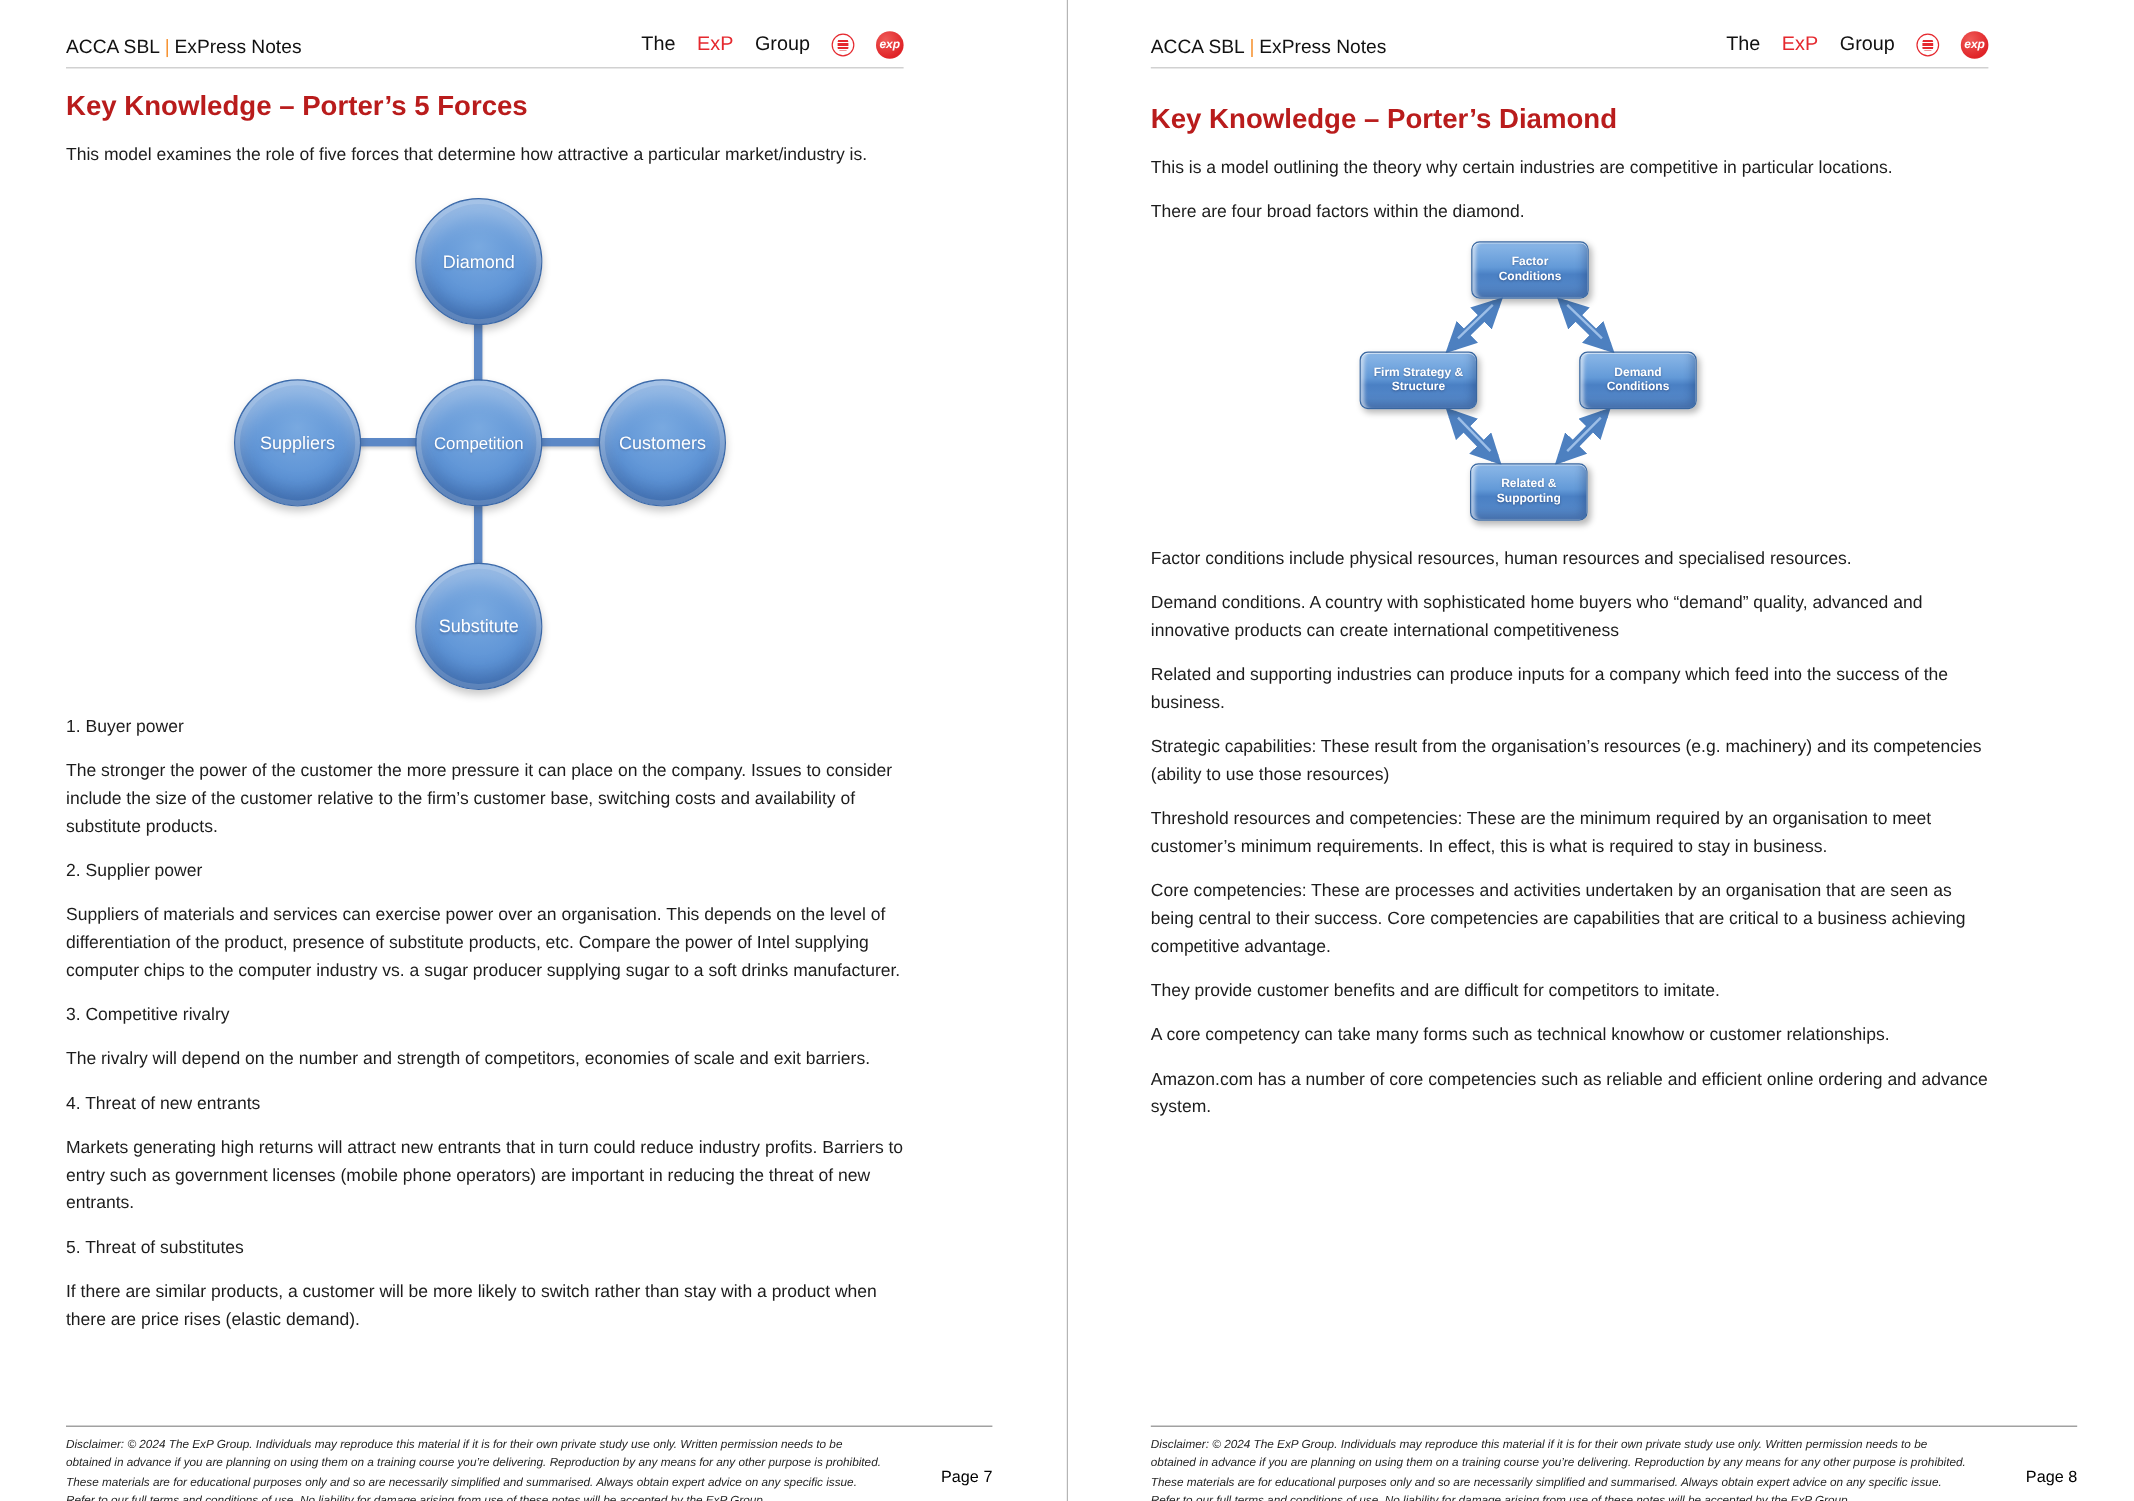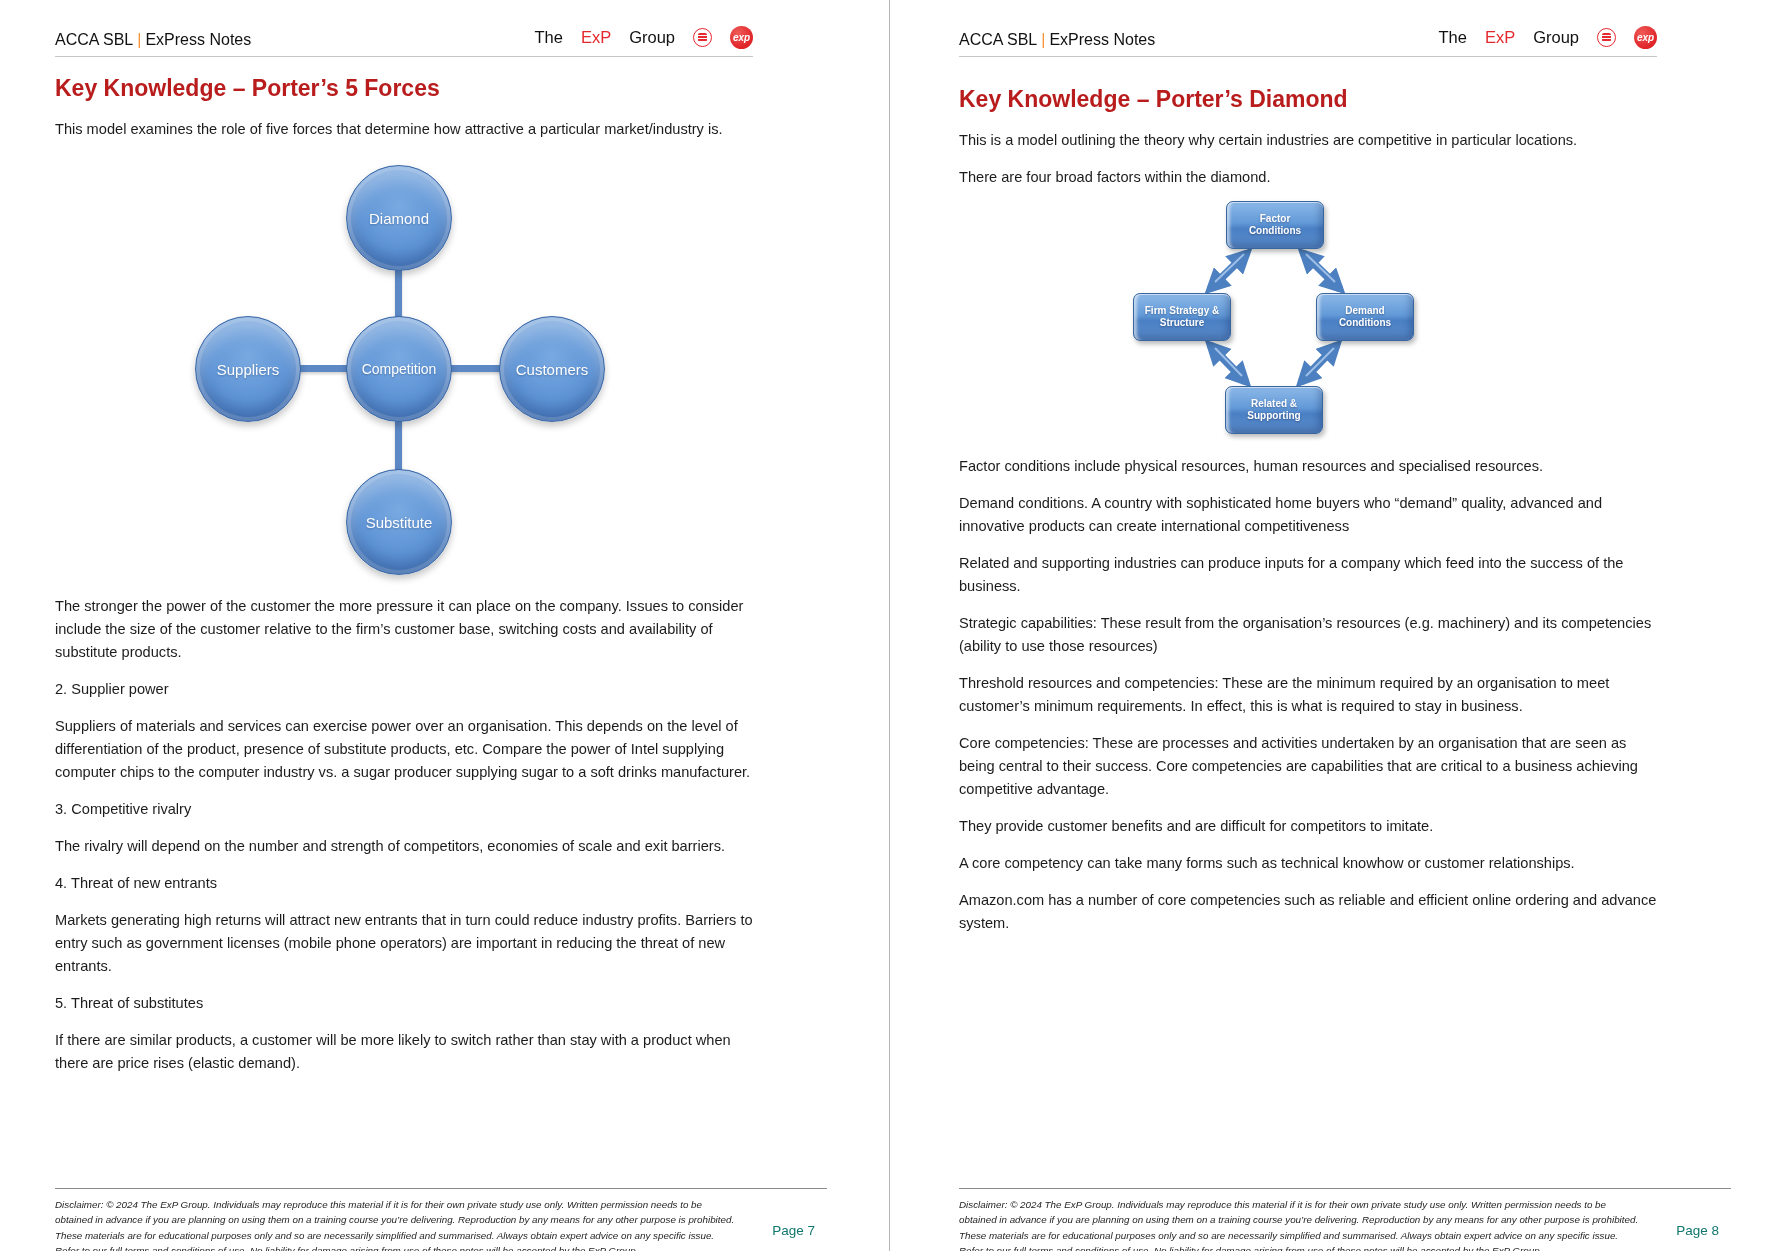--- a/index.html
+++ b/index.html
@@ -75,21 +75,21 @@
   .d-top    { left:267px; top:0; }
   .d-left   { left:174px; top:92px; }
   .d-right  { left:357px; top:92px; }
   .d-bottom { left:266px; top:185px; }
 
   
   .pfooter { position:absolute; left:55px; bottom:0; width:772px; height:63px;
              border-top:1px solid #8a8a8a; padding-top:8px; }
   .right-page .pfooter { left:69px; }
   .disclaimer { width:683px; font-size:9.8px; font-style:italic; line-height:1.58; color:#1f1f1f; }
-  .pagenum { position:absolute; right:12px; bottom:13px; font-size:13.5px; color:#0f766e; }
+  .pagenum { position:absolute; right:0; bottom:13px; font-size:13.5px; color:#000000; }
 </style>
 </head>
 <body>
 
 <div class="spread">
 
   <section class="page left-page">
     <div class="content">
       <div class="inner">
         <header class="hdr">
@@ -114,20 +114,21 @@
         <div class="forces">
           <div class="fline vline"></div>
           <div class="fline hline"></div>
           <div class="fc fc-top">Diamond</div>
           <div class="fc fc-left">Suppliers</div>
           <div class="fc fc-center">Competition</div>
           <div class="fc fc-bottom">Substitute</div>
           <div class="fc fc-right">Customers</div>
         </div>
 
+        <p class="body">1. Buyer power</p>
         <p class="body">The stronger the power of the customer the more pressure it can place on the company. Issues to consider include the size of the customer relative to the firm’s customer base, switching costs and availability of substitute products.</p>
         <p class="body">2. Supplier power</p>
         <p class="body">Suppliers of materials and services can exercise power over an organisation. This depends on the level of differentiation of the product, presence of substitute products, etc. Compare the power of Intel supplying computer chips to the computer industry vs. a sugar producer supplying sugar to a soft drinks manufacturer.</p>
         <p class="body">3. Competitive rivalry</p>
         <p class="body">The rivalry will depend on the number and strength of competitors, economies of scale and exit barriers.</p>
         <p class="body">4. Threat of new entrants</p>
         <p class="body">Markets generating high returns will attract new entrants that in turn could reduce industry profits. Barriers to entry such as government licenses (mobile phone operators) are important in reducing the threat of new entrants.</p>
         <p class="body">5. Threat of substitutes</p>
         <p class="body">If there are similar products, a customer will be more likely to switch rather than stay with a product when there are price rises (elastic demand).</p>
       </div>

